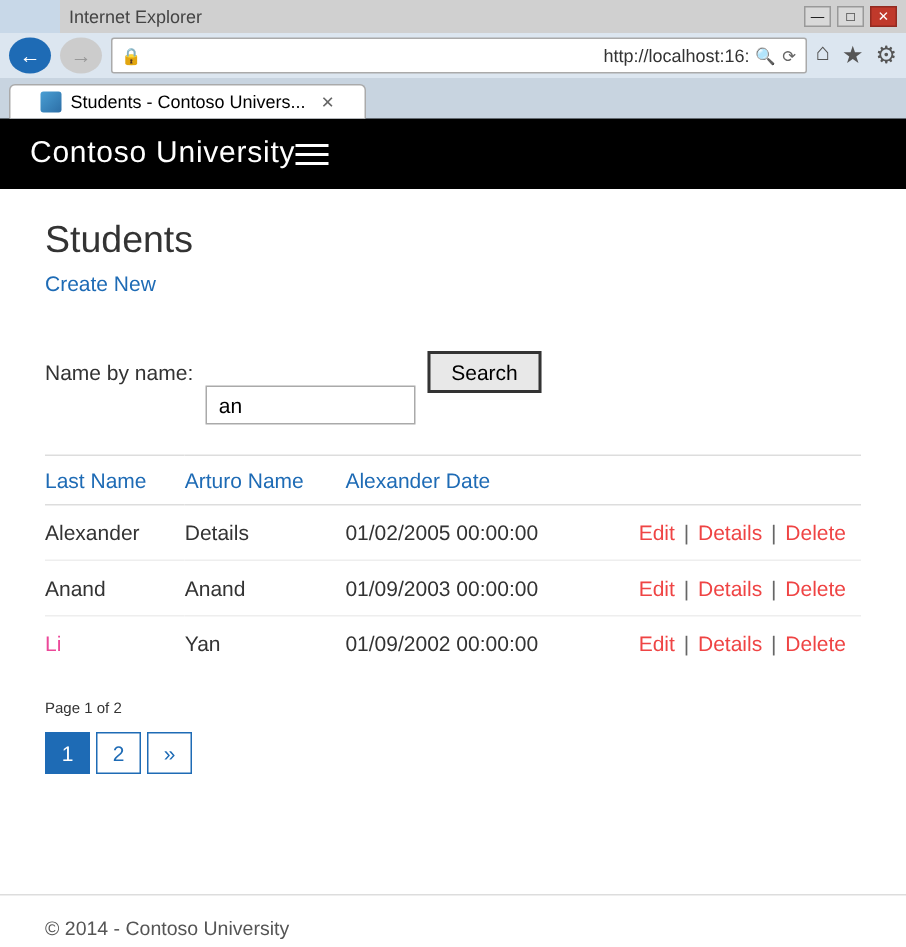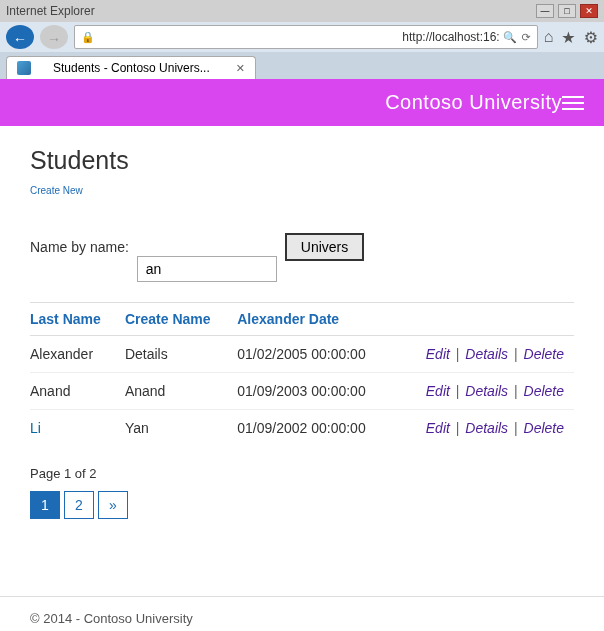--- a/index.html
+++ b/index.html
@@ -9,20 +9,21 @@
       font-size: 14px;
       width: 604px;
       min-height: 631px;
     }
     .title-bar {
       display: flex;
       align-items: center;
       justify-content: space-between;
       padding: 4px 6px;
       background: #d0d0d0;
+      margin-left: 40px;
     }
     .title-bar-controls {
       display: flex;
       gap: 4px;
     }
     .title-bar-btn {
       width: 18px;
       height: 14px;
       border: 1px solid #999;
       display: flex;
@@ -71,27 +72,27 @@
       color: #333;
       text-align: right;
     }
     .address-bar-icon {
       color: #666;
       font-size: 11px;
     }
     .tab {
       display: flex;
       align-items: center;
-      padding: 4px 10px;
+      padding: 4px 20px;
       background: white;
       border: 1px solid #aaa;
       border-bottom: none;
       border-radius: 4px 4px 0 0;
       font-size: 12px;
-      gap: 22px;
+      gap: 6px;
       margin-right: 2px;
     }
     .tab-icon {
       width: 14px;
       height: 14px;
       background: linear-gradient(135deg, #4a9fd4 0%, #2c6ea6 100%);
       border-radius: 2px;
       display: inline-block;
     }
     .tab-close {
@@ -101,26 +102,26 @@
       margin-left: 4px;
     }
     .toolbar-icon {
       font-size: 16px;
       color: #555;
       cursor: pointer;
     }
 
     
     .app-header {
-      background: #d946ef;
+      background: #000000;
       color: white;
       padding: 12px 20px;
       display: flex;
       align-items: center;
-      justify-content: flex-end;
+      justify-content: flex-start;
     }
     .app-header-title {
       font-size: 20px;
       font-weight: normal;
       letter-spacing: 0.5px;
     }
     .hamburger {
       display: flex;
       flex-direction: column;
       gap: 4px;
@@ -141,21 +142,21 @@
     }
     .page-title {
       font-size: 25px;
       font-weight: normal;
       color: #333;
       margin-bottom: 6px;
     }
     .create-new-link {
       color: #1e6bb5;
       text-decoration: none;
-      font-size: 10px;
+      font-size: 14px;
       display: inline-block;
       margin-bottom: 16px;
       cursor: pointer;
     }
     .search-bar {
       display: flex;
       align-items: center;
       gap: 8px;
       margin-bottom: 20px;
     }
@@ -181,55 +182,54 @@
     }
 
     
     .students-table {
       width: 100%;
       border-collapse: collapse;
       margin-bottom: 20px;
     }
     .students-table th {
       color: #1e6bb5;
-      font-weight: bold;
+      font-weight: normal;
       text-align: left;
       padding: 8px 10px 8px 0;
       border-top: 1px solid #ddd;
       border-bottom: 1px solid #ddd;
       font-size: 14px;
     }
     .students-table td {
       padding: 10px 10px 10px 0;
       border-bottom: 1px solid #eee;
       font-size: 14px;
       color: #333;
     }
     .students-table tr:last-child td {
       border-bottom: none;
     }
     .action-link {
-      color: #4c1d95;
+      color: #ef4444;
       text-decoration: none;
       cursor: pointer;
-      font-style: italic;
     }
     .action-separator {
       color: #666;
       margin: 0 2px;
     }
     .last-name-link {
-      color: #0369a1;
+      color: #ec4899;
       text-decoration: none;
       cursor: pointer;
     }
 
     
     .pagination-info {
-      font-size: 13px;
+      font-size: 10px;
       color: #333;
       margin-bottom: 10px;
     }
     .pagination {
       display: flex;
       gap: 4px;
       align-items: center;
     }
     .page-btn {
       width: 30px;
@@ -327,29 +327,29 @@
 </div>
 
 <div class="page-content">
   <h1 class="page-title">Students</h1>
   <a class="create-new-link">Create New</a>
 
   
   <div class="search-bar">
     <label class="search-label">Name by name:</label>
     <input class="search-input" type="text" value="an" style="">
-    <button class="search-button">Univers</button>
+    <button class="search-button">Search</button>
   </div>
 
   
   <table class="students-table">
     <thead>
       <tr>
         <th>Last Name</th>
-        <th>Create Name</th>
+        <th>Arturo Name</th>
         <th>Alexander Date</th>
         <th></th>
       </tr>
     </thead>
     <tbody id="table-body">
     <tr>
           <td>Alexander</td>
           <td>Details</td>
           <td>01/02/2005 00:00:00</td>
           <td style="text-align: right;"><a class="action-link">Edit</a><span class="action-separator"> | </span><a class="action-link">Details</a><span class="action-separator"> | </span><a class="action-link">Delete</a></td>

